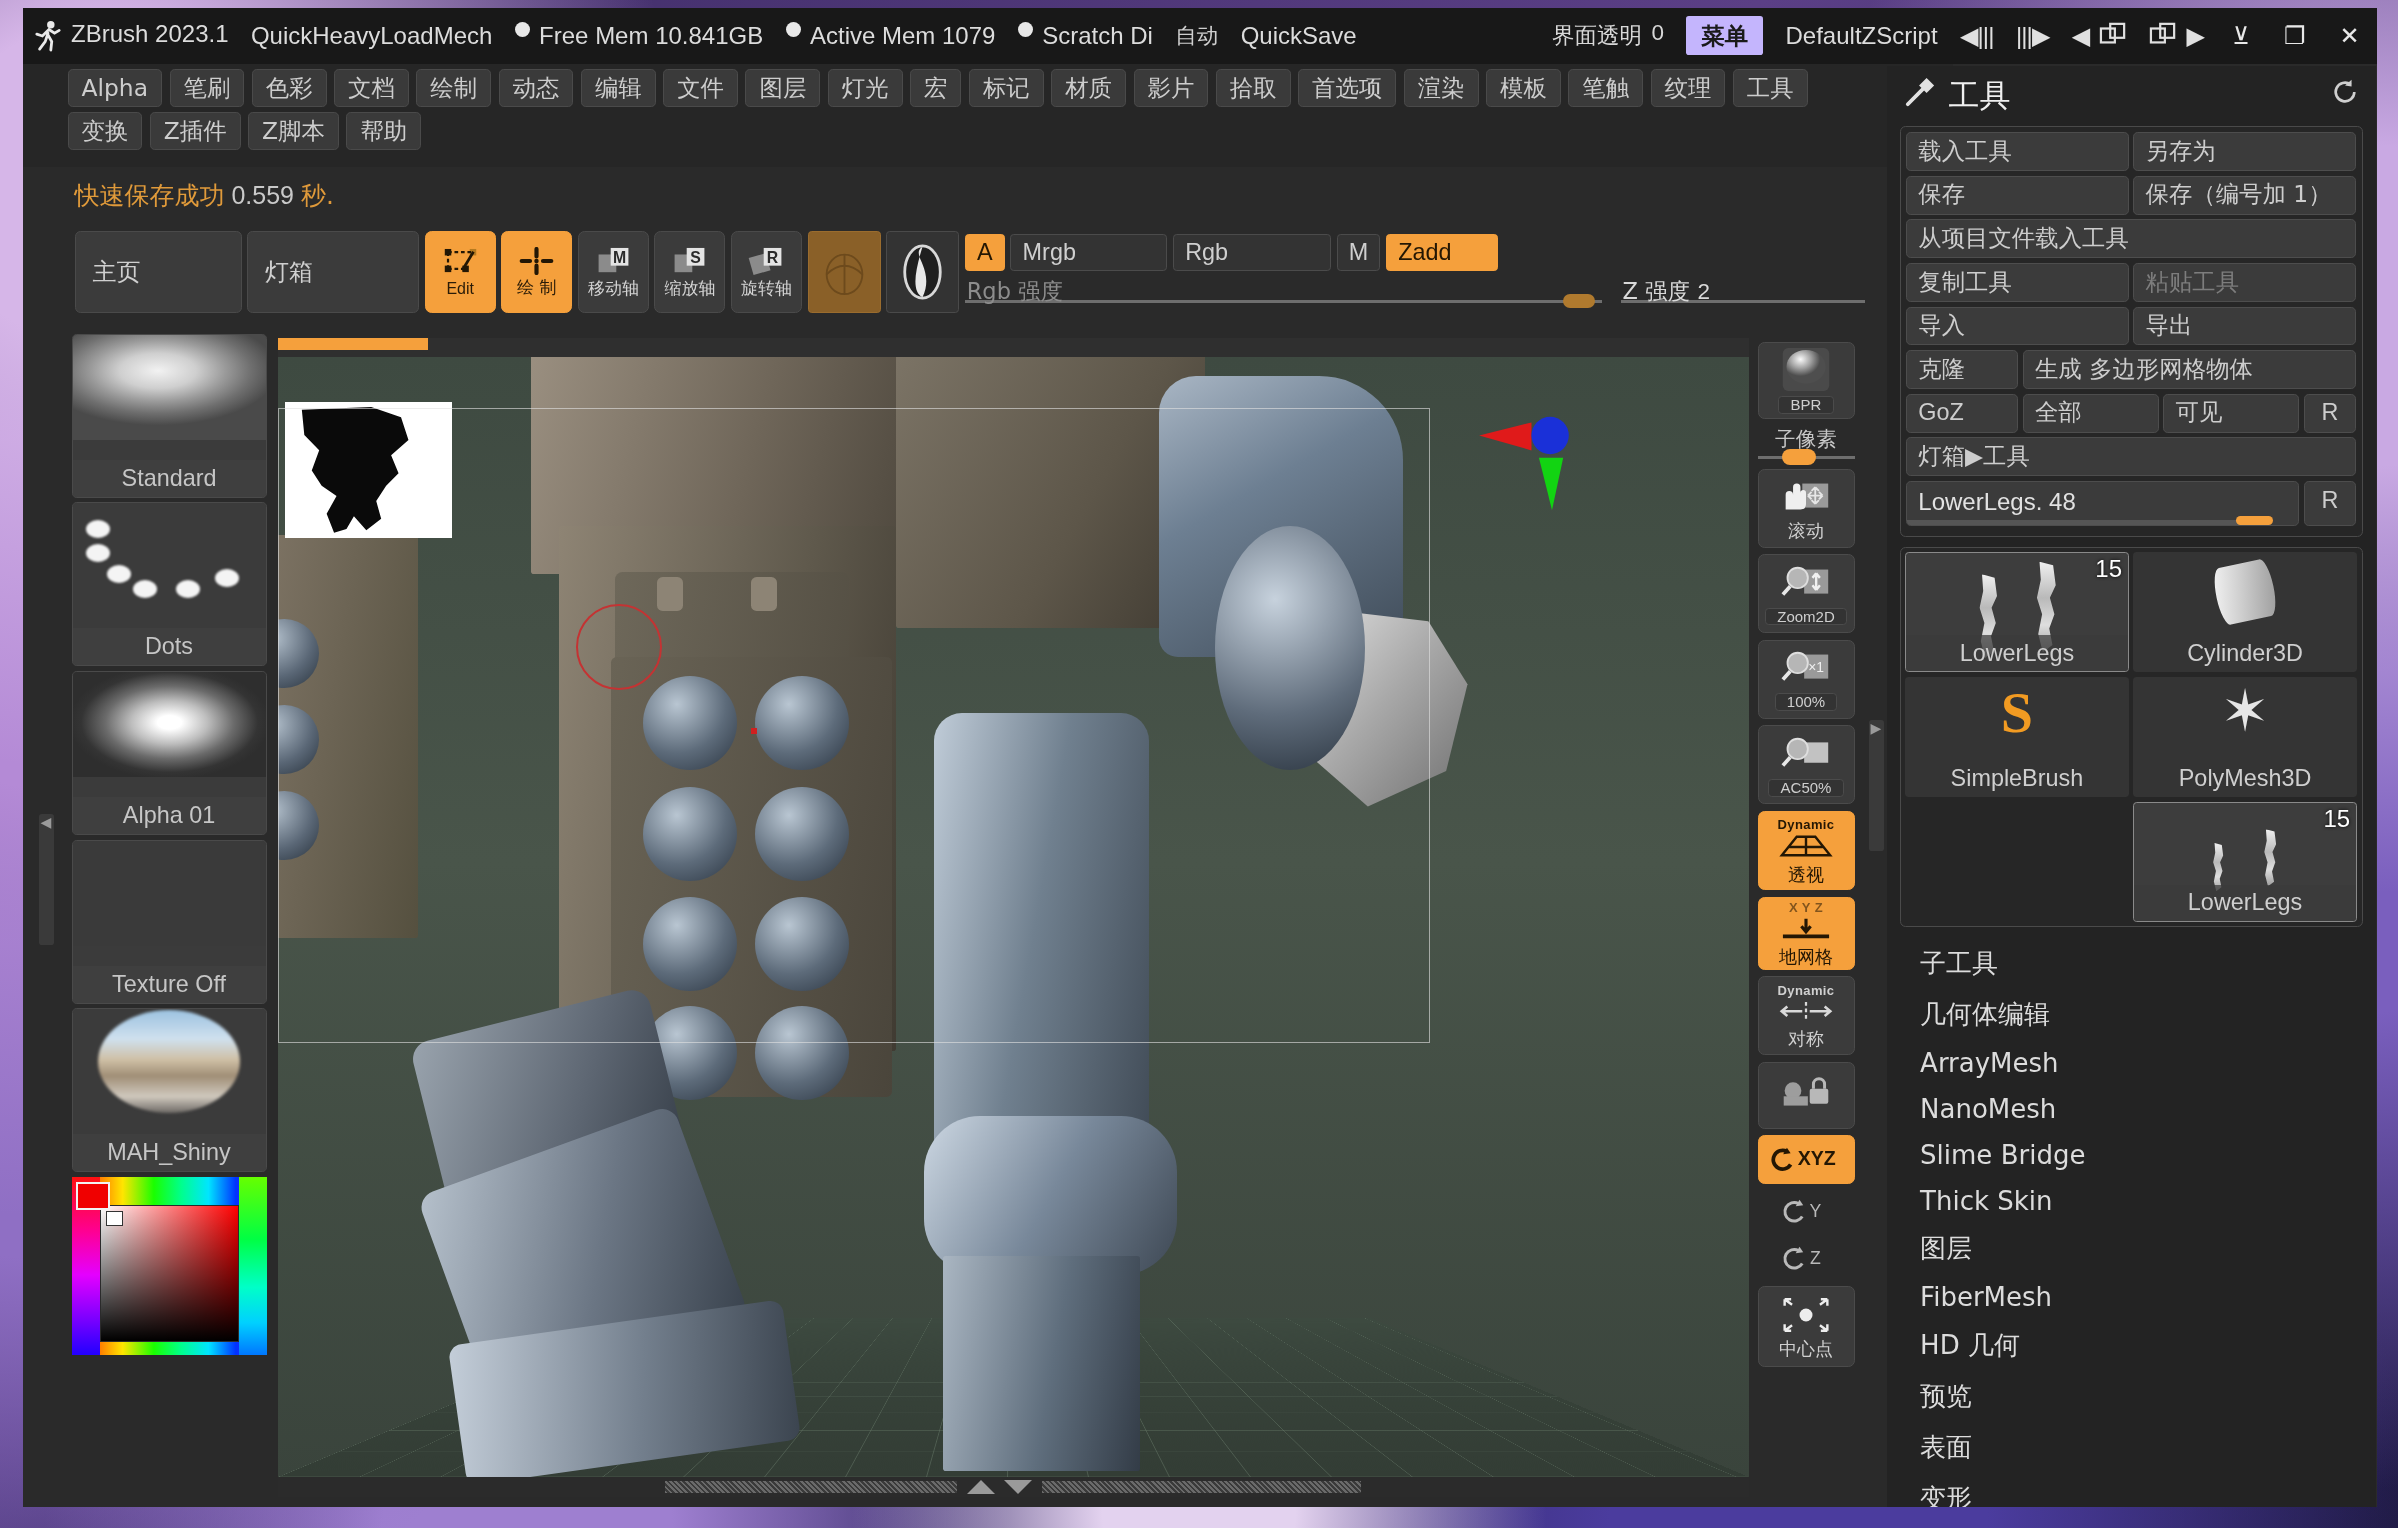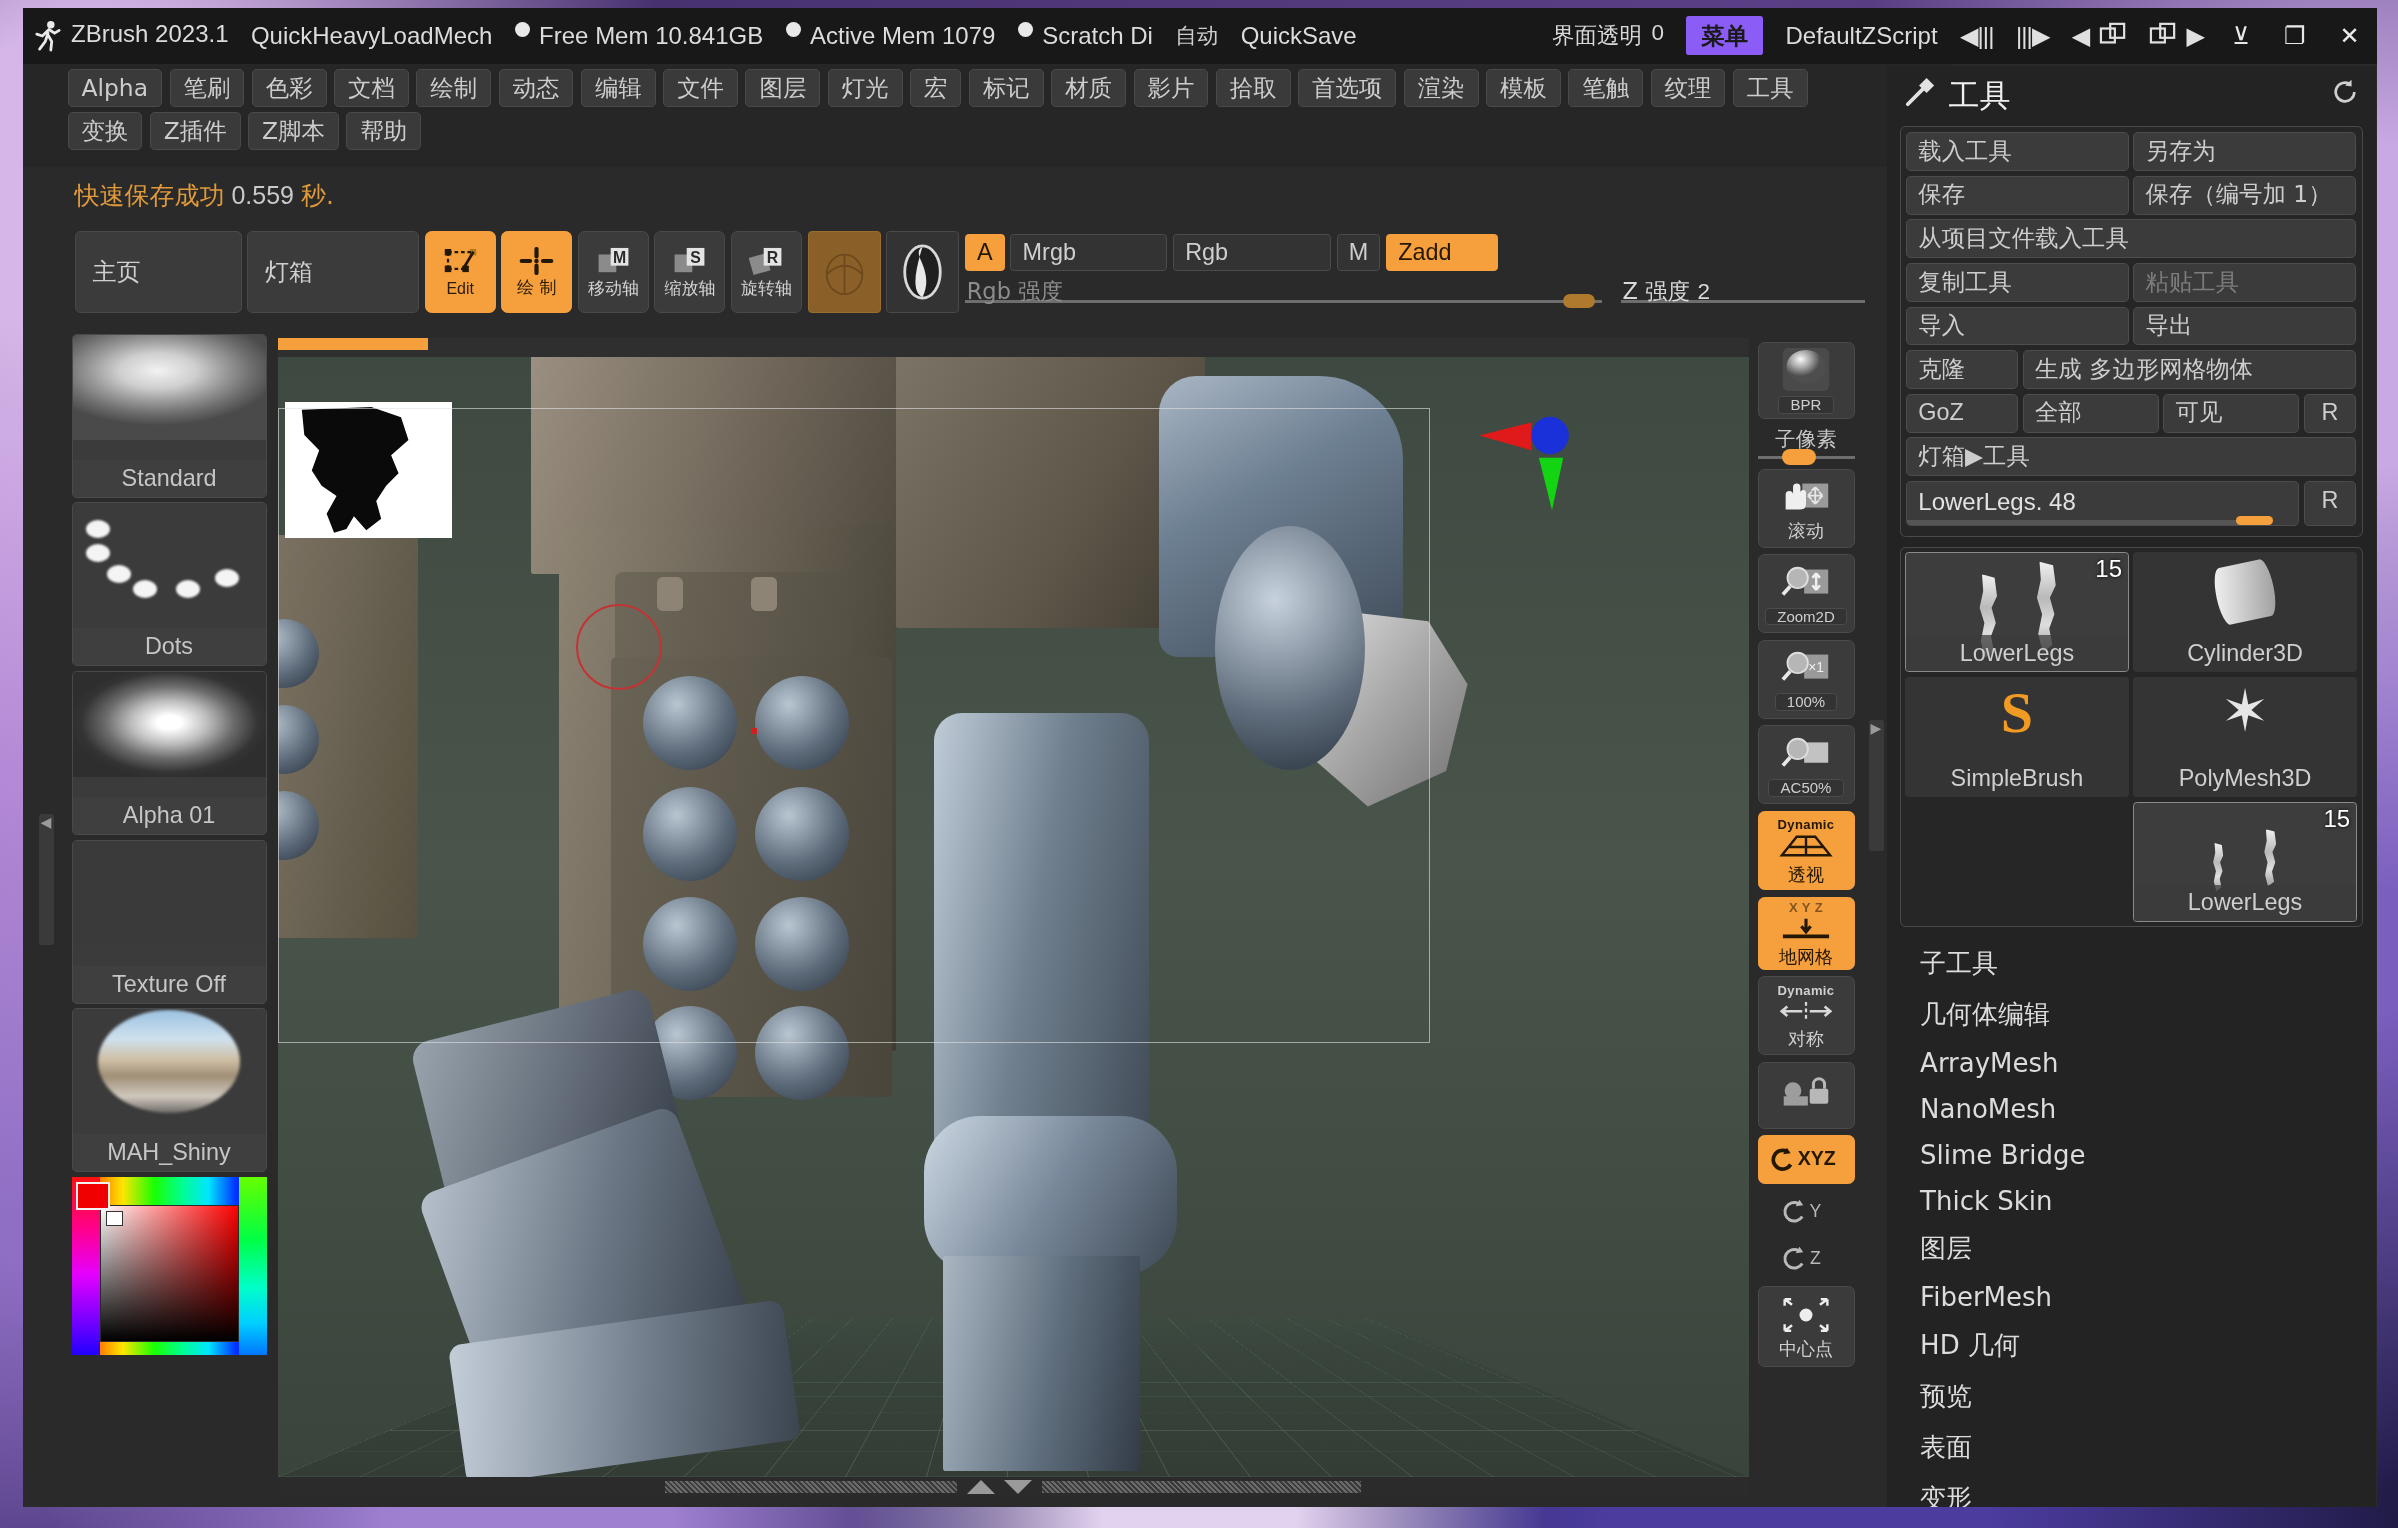--- a/index.html
+++ b/index.html
@@ -26,21 +26,21 @@
   
   #titlebar { position:absolute; left:0; top:0; width:2354px; height:56px;
     background:#181818; display:flex; align-items:center; gap:0; color:#dcdcdc;
     font-size:24px; white-space:nowrap; }
   #titlebar .tb-item { padding:0 11.2px; display:flex; gap:9.4px; }
   .runner { width:28px; height:32px; position:relative; display:inline-block; }
   .runner svg { display:block; }
   .dot { width:15px; height:15px; border-radius:50%; background:#e8e8e8;
     display:inline-block; }
   .tb-cn { color:#cfcfcf; font-size:21.5px; }
-  #menuBtn { background:#8b5cf6; color:#1a1a1a; font-weight:bold;
+  #menuBtn { background:#c4b5fd; color:#1a1a1a; font-weight:bold;
     padding:3.7px 15px; border-radius:2.8px; font-size:23.4px; }
   .tb-gly { color:#e0e0e0; font-size:24px; letter-spacing:-0.9px; padding:0 5.6px; }
   .tb-winbtn { color:#e8e8e8; font-size:24px; padding:0 17px; }
   #transBox { color:#d8d8d8; font-size:22.5px; }
 
   
   #menurows { position:absolute; left:0; top:56px; width:1930px; height:103px;
     background:#262626; padding:5.6px 0 0 45px; }
   .menurow { display:flex; gap:7.5px; margin-bottom:5.6px; }
   .menubtn { background:#3a3a3a; border:0.9px solid #4a4a4a; border-radius:4.7px;

